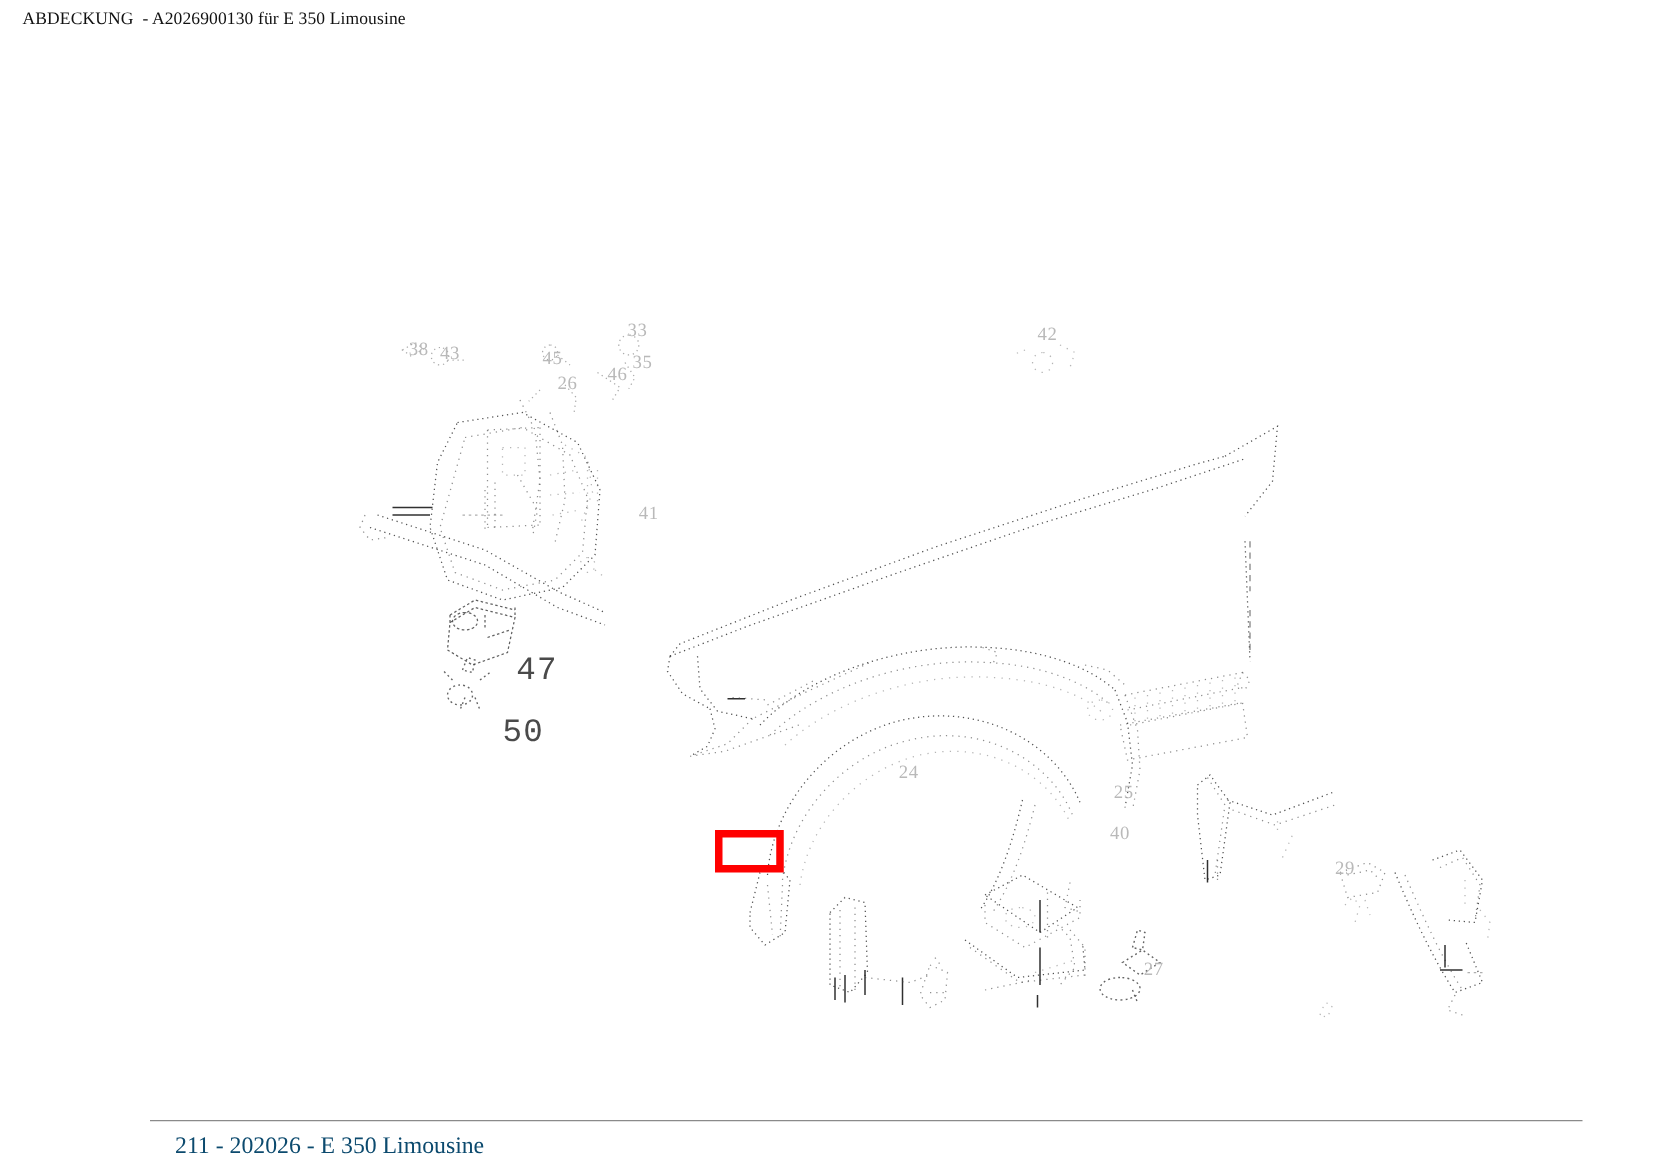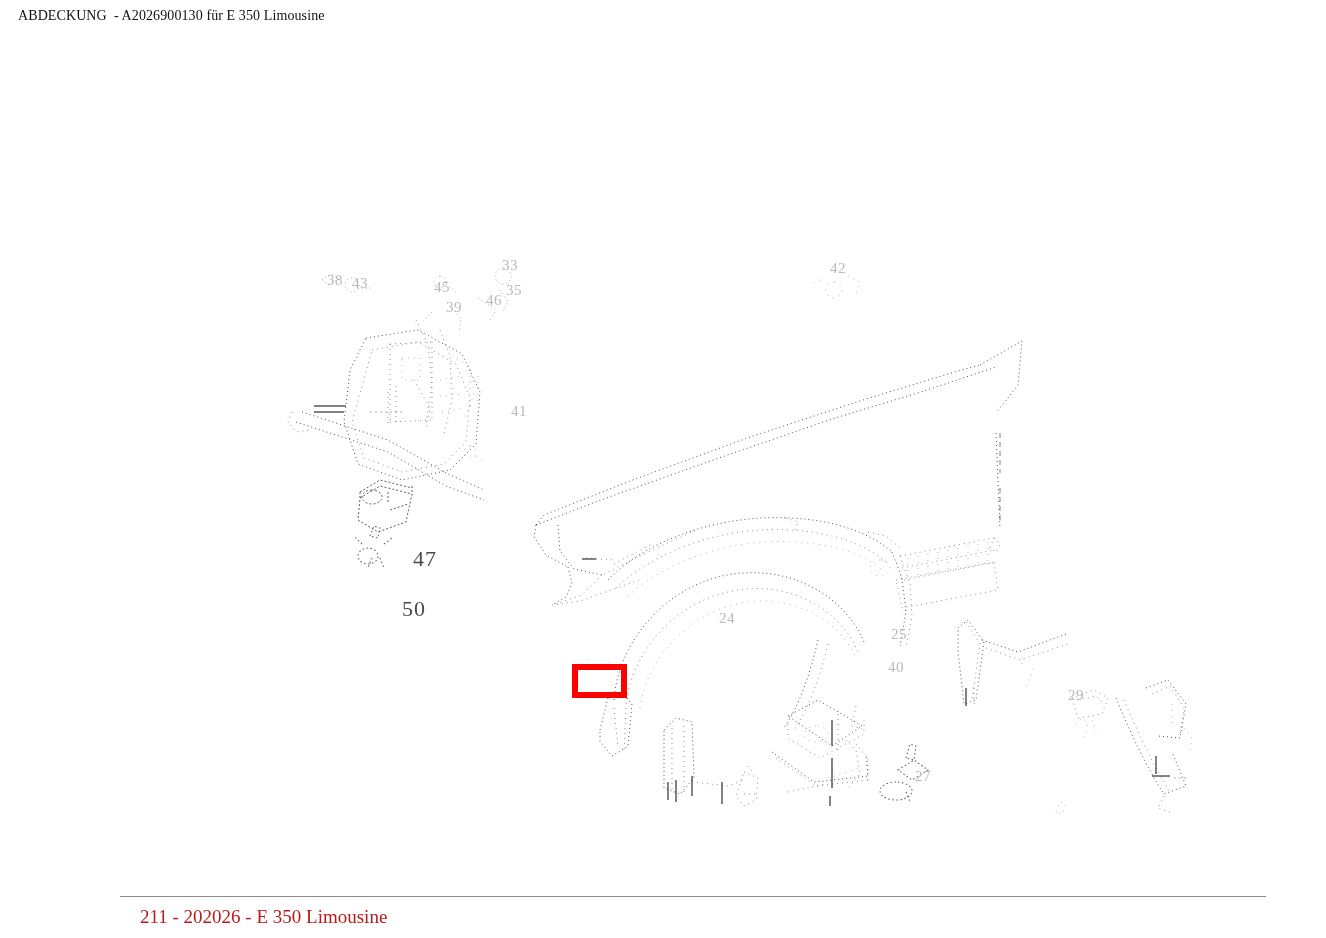--- a/index.html
+++ b/index.html
@@ -107,27 +107,26 @@
     fill: none;
     stroke: #707070;
     stroke-width: 1;
     stroke-dasharray: 1 3;
     opacity: 0.6;
   }
 
   
   .callout {
     position: absolute;
-    font-family: Liberation Serif, serif;
-    font-size: 22px;
+    font-family: Liberation Mono, monospace;
+    font-size: 26px;
     line-height: 26px;
     color: #4a4a4a;
     letter-spacing: 1px;
     white-space: pre;
-    margin-top: 23px;
   }
   .callout.num-47 { left: 413px; top: 483px; }
   .callout.num-50 { left: 402px; top: 533px; }
 
   .callout-faint {
     position: absolute;
     font-family: "Liberation Serif", "DejaVu Serif", serif;
     font-size: 15px;
     line-height: 15px;
     color: #b9b9b9;
@@ -163,21 +162,21 @@
     height: 1px;
     background: #8a8a8a;
   }
   #footer-text {
     position: absolute;
     left: 20px;
     top: 9px;
     font-family: "Liberation Serif", "DejaVu Serif", serif;
     font-size: 19px;
     line-height: 24px;
-    color: #b91c1c;
+    color: #0c4a6e;
     white-space: pre;
   }
 </style>
 </head>
 <body>
 
 <div id="page-title">ABDECKUNG  - A2026900130 für E 350 Limousine</div>
 
 <div id="diagram-canvas">
 
@@ -377,21 +376,21 @@
     </g>
 
   </svg>
 
   <div class="callout num-47">47</div>
   <div class="callout num-50">50</div>
 
   <div class="callout-faint" style="left:327px;top:233px;">38</div>
   <div class="callout-faint" style="left:352px;top:236px;">43</div>
   <div class="callout-faint" style="left:434px;top:240px;">45</div>
-  <div class="callout-faint" style="left:446px;top:260px;">39</div>
+  <div class="callout-faint" style="left:446px;top:260px;">26</div>
   <div class="callout-faint" style="left:486px;top:253px;">46</div>
   <div class="callout-faint" style="left:502px;top:218px;">33</div>
   <div class="callout-faint" style="left:506px;top:243px;">35</div>
   <div class="callout-faint" style="left:475px;top:364px;margin-left:36px;">41</div>
   <div class="callout-faint" style="left:830px;top:221px;">42</div>
   <div class="callout-faint" style="left:719px;top:571px;">24</div>
   <div class="callout-faint" style="left:891px;top:587px;">25</div>
   <div class="callout-faint" style="left:888px;top:620px;">40</div>
   <div class="callout-faint" style="left:915px;top:729px;">27</div>
   <div class="callout-faint" style="left:1068px;top:648px;">29</div>

